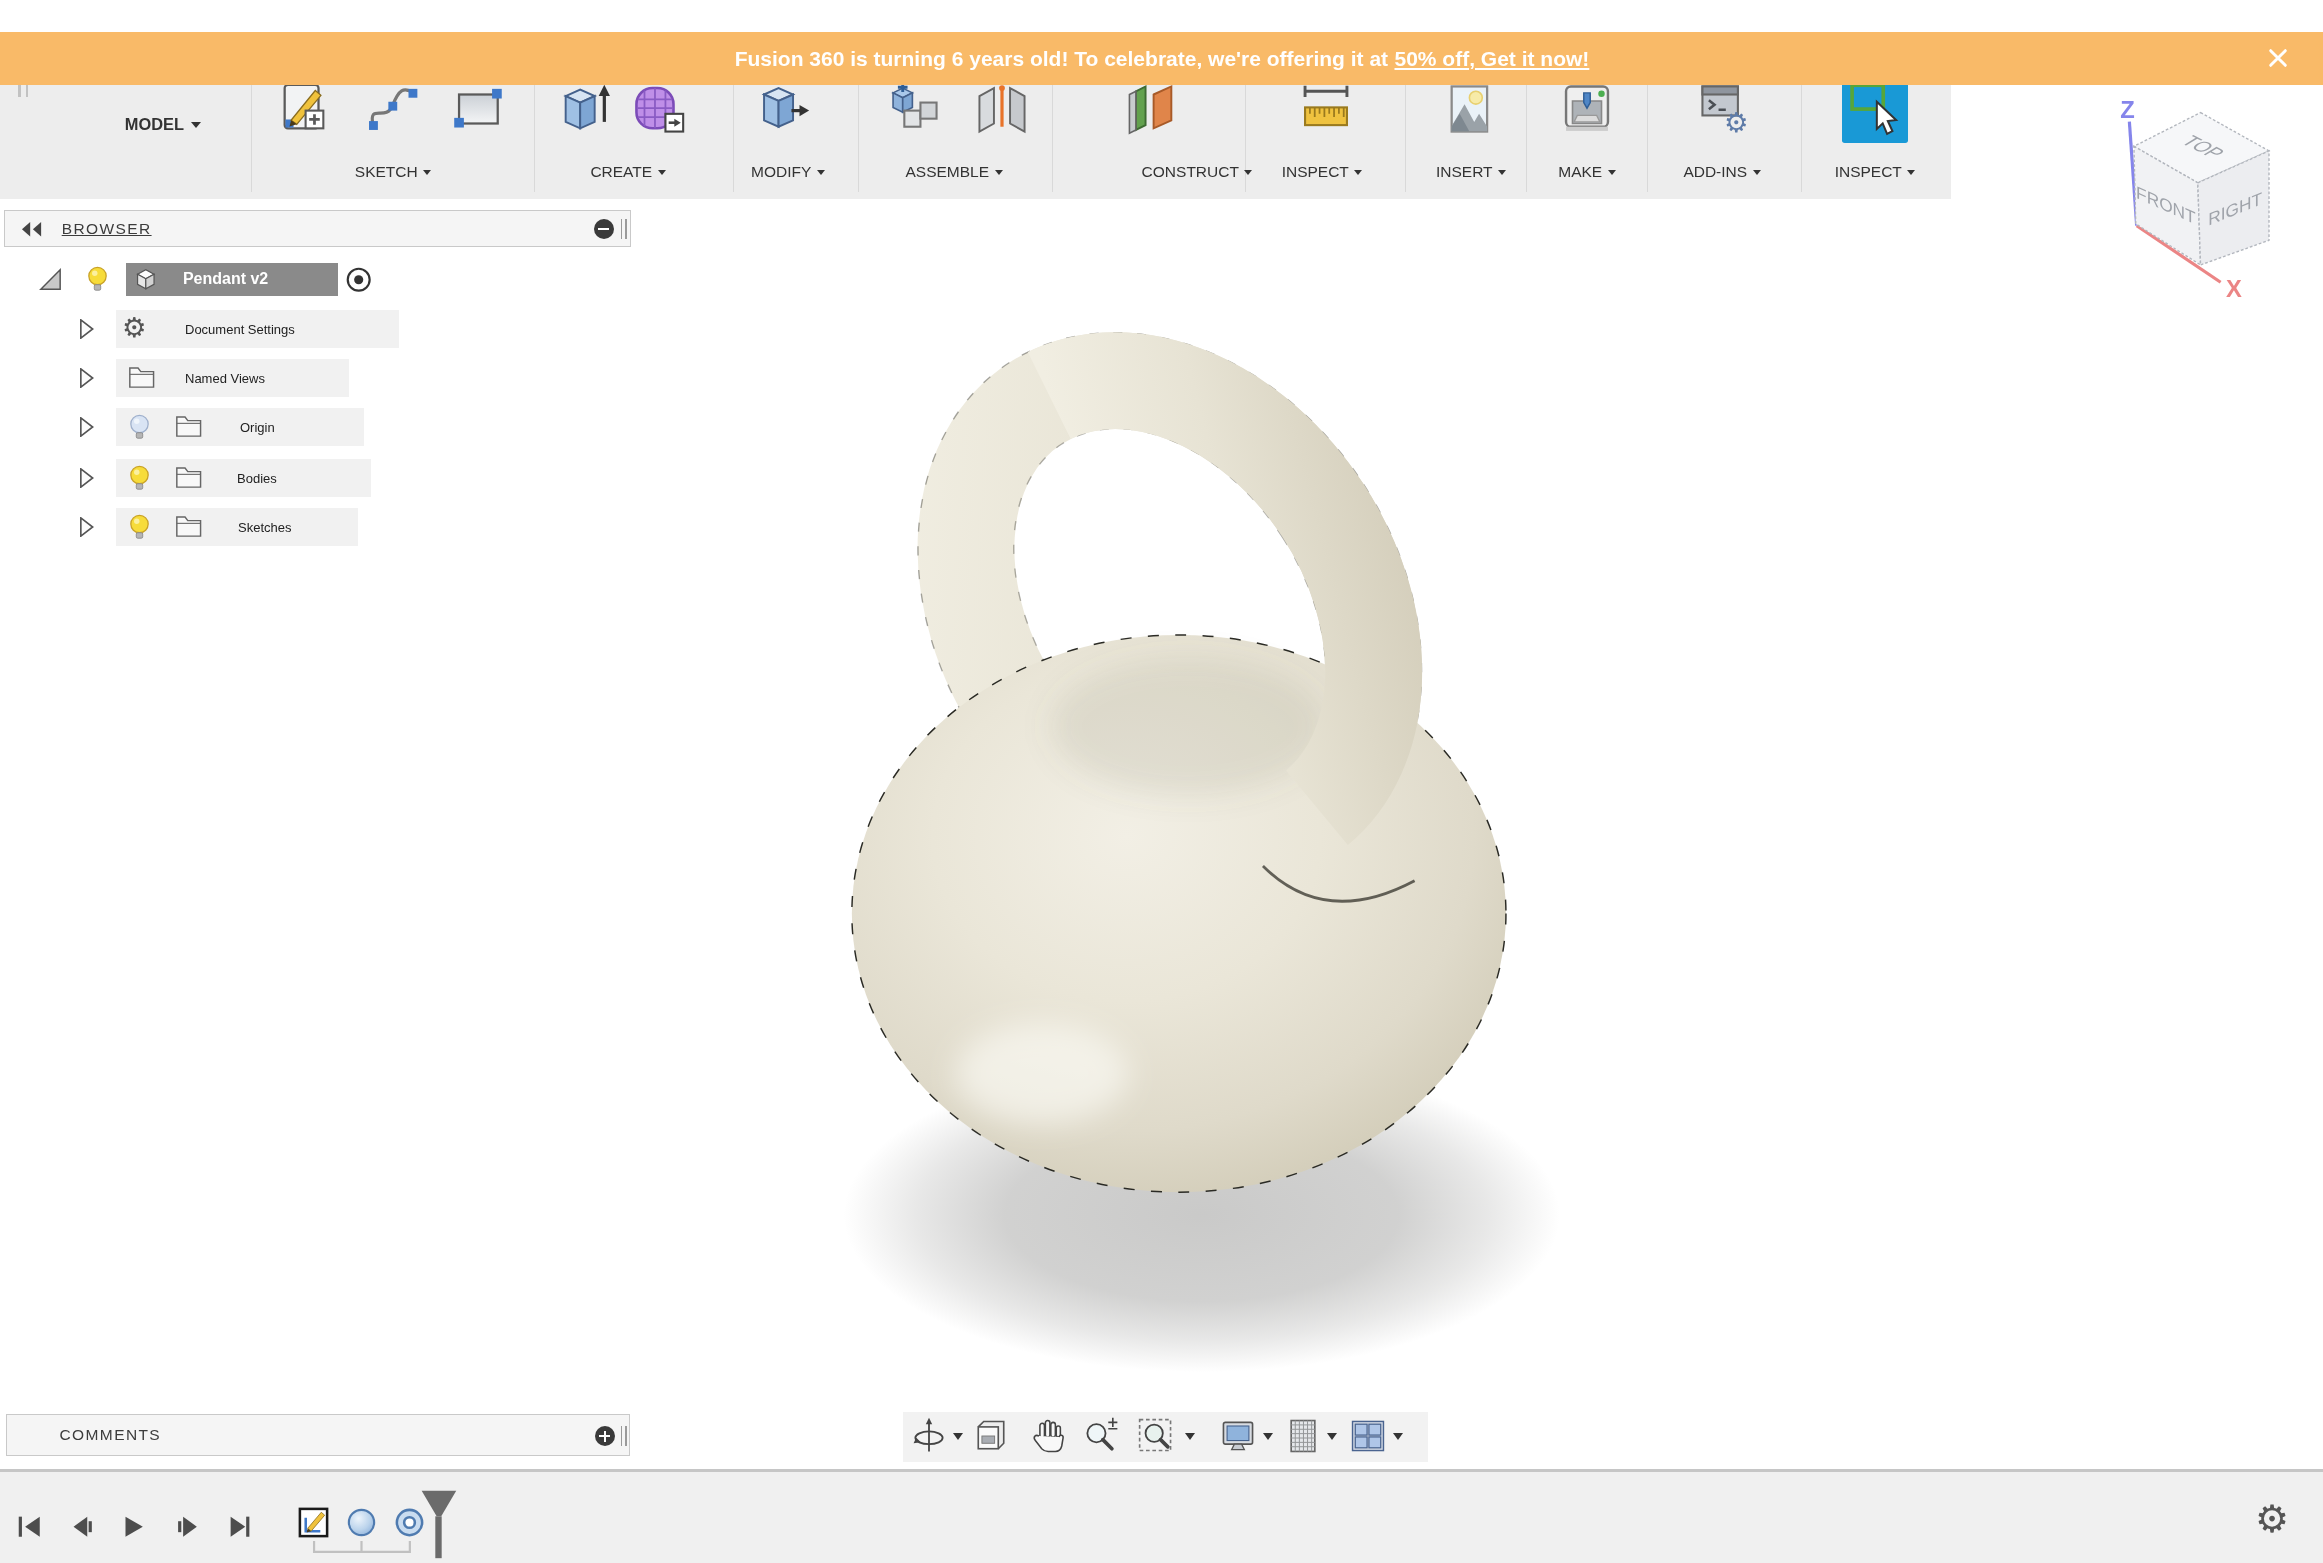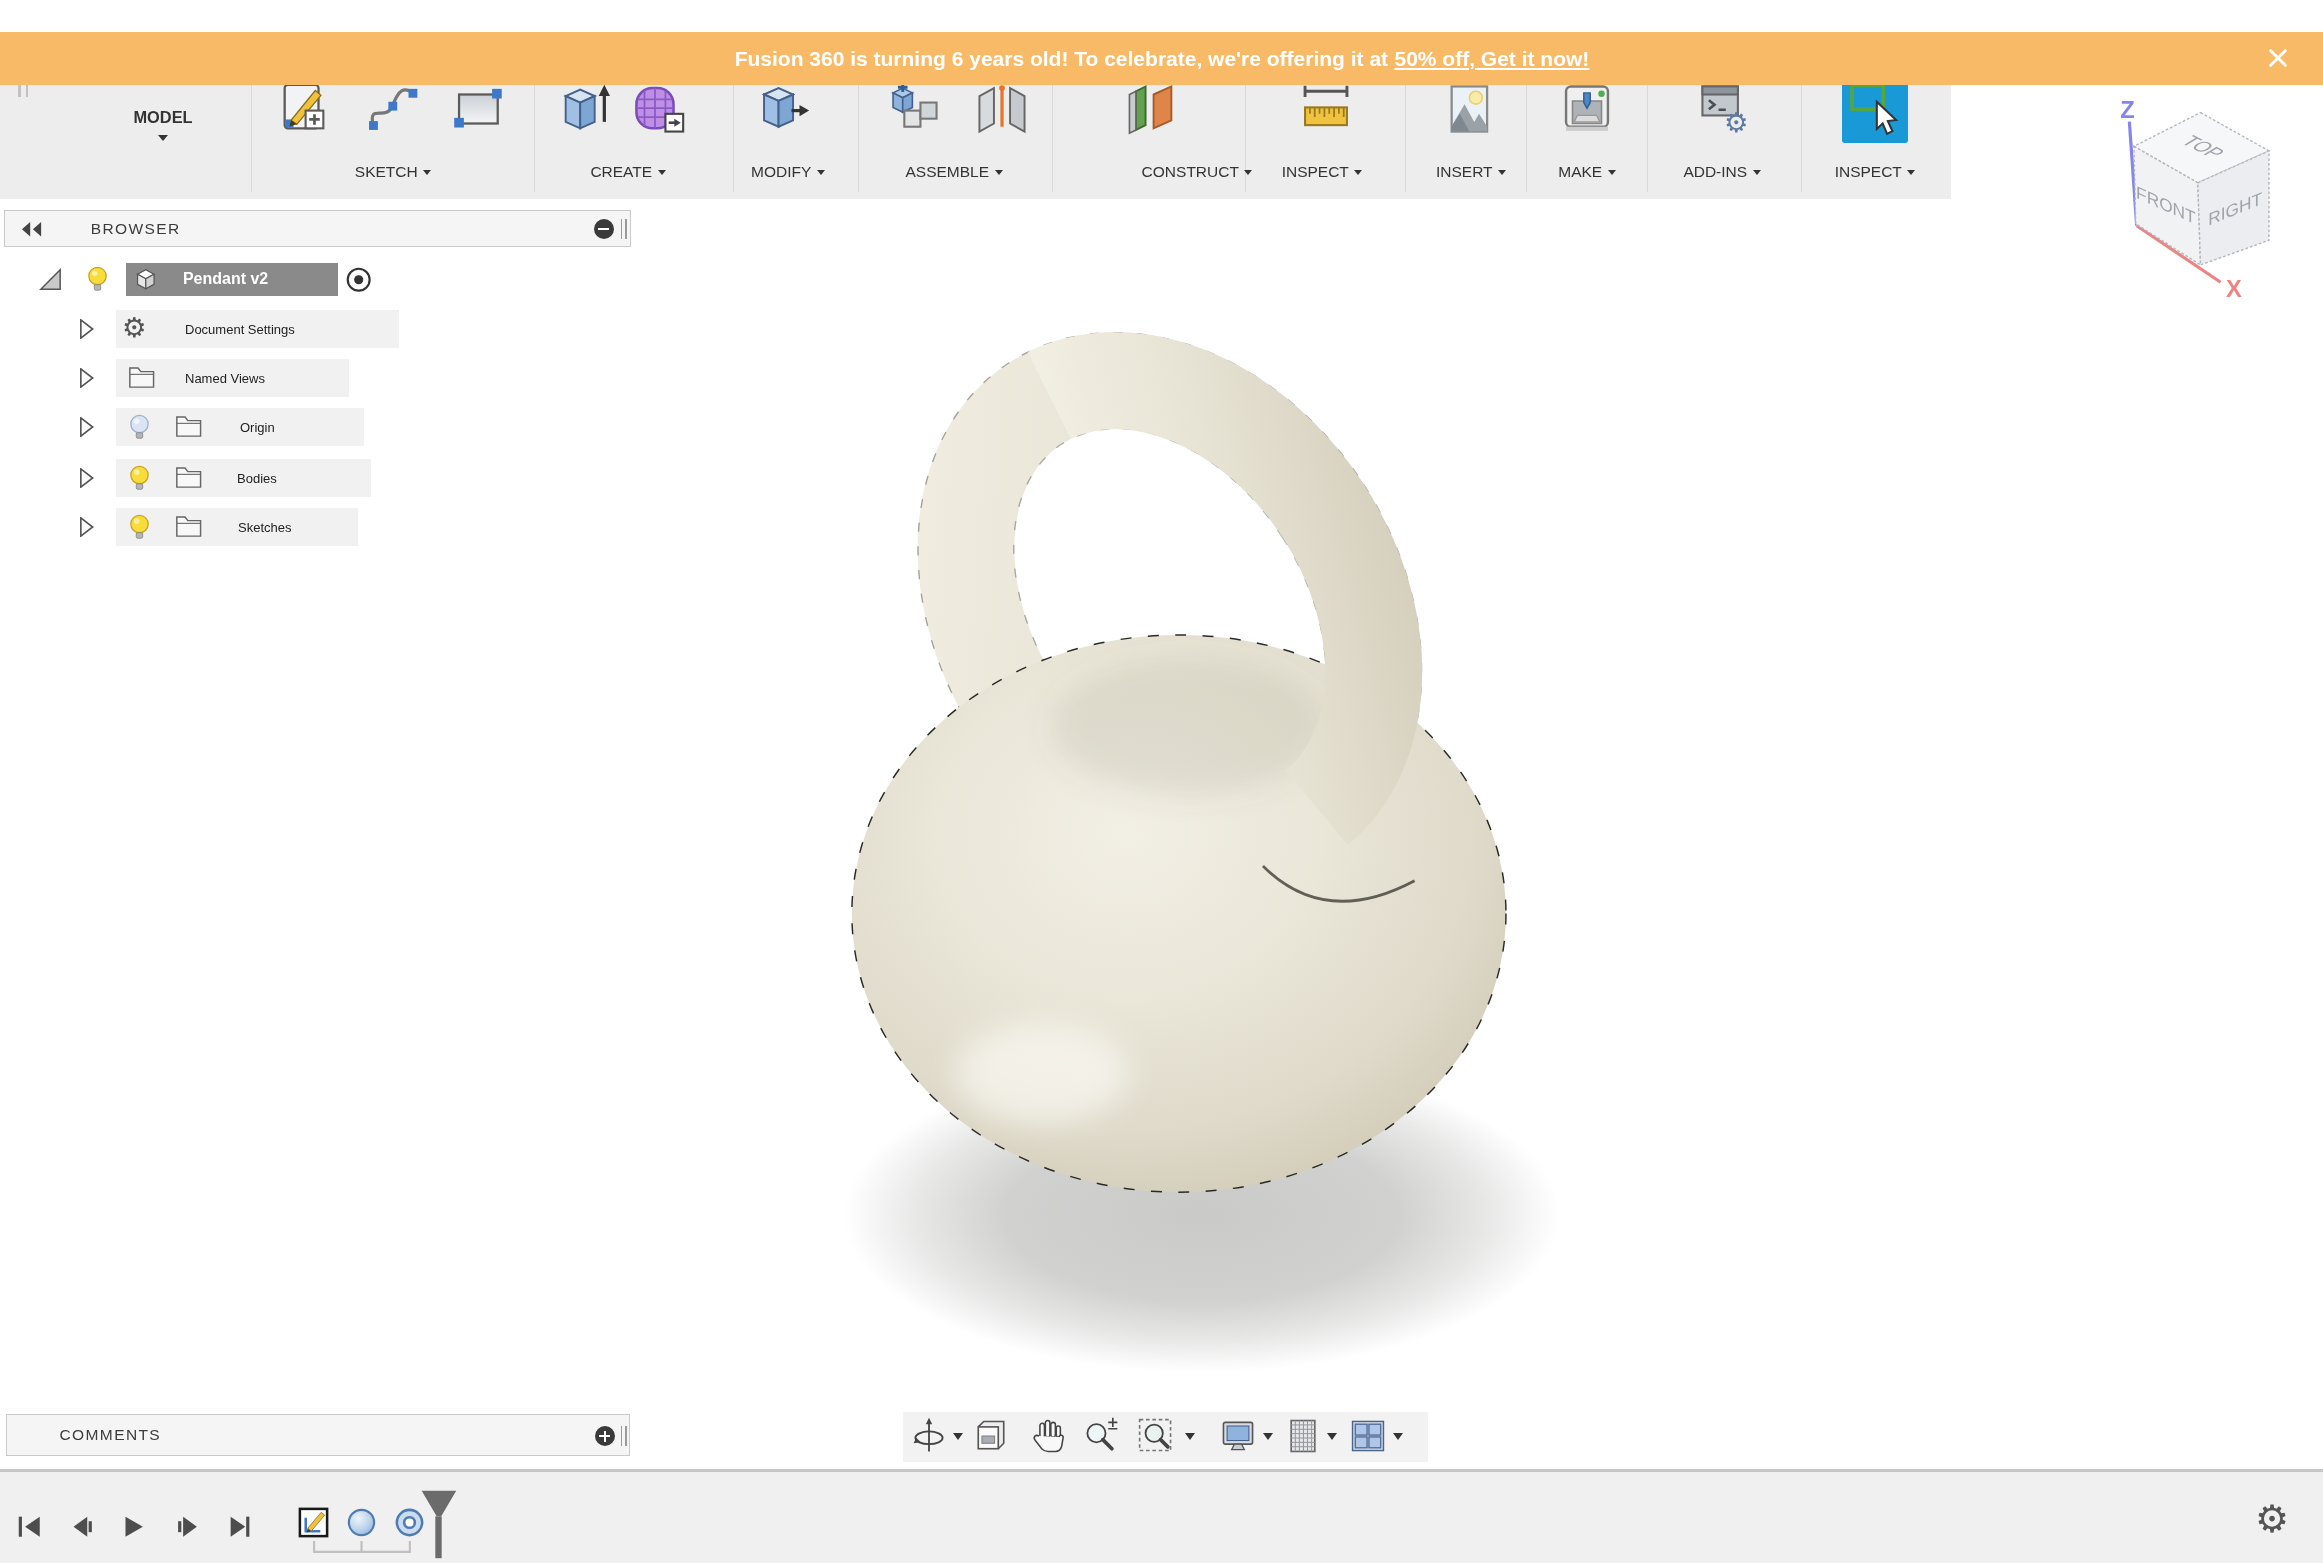--- a/index.html
+++ b/index.html
@@ -123,21 +123,21 @@
     <span class="banner-text banner-link">50% off, Get it now!</span>
     <svg class="banner-close" viewBox="0 0 24 24">
       <path d="M4 4 L20 20 M20 4 L4 20" stroke="#fff" stroke-width="3.2" stroke-linecap="round"></path>
     </svg>
   </div>
 
   <div class="toolbar"></div>
   <div class="tb-grip" style="left:18.3px;"></div>
   <div class="tb-grip" style="left:25.6px;"></div>
 
-  <div class="workspace" style="z-index:9;flex-direction:column;">
+  <div class="workspace" style="z-index:9;">
     <span>MODEL</span>
     <i class="dd"></i>
   </div>
 
   <div class="tb-sep" style="left:251px;z-index:9;"></div>
   <div class="tb-sep" style="left:534px;z-index:9;"></div>
   <div class="tb-sep" style="left:733px;z-index:9;"></div>
   <div class="tb-sep" style="left:858px;z-index:9;"></div>
   <div class="tb-sep" style="left:1052px;z-index:9;"></div>
   <div class="tb-sep" style="left:1245px;z-index:9;"></div>
@@ -324,21 +324,21 @@
   <div class="tlabel" style="left:1802px;z-index:9;">
     <span>INSPECT</span>
       <i class="dd"></i>
     </div>
 
   <div class="panel-header" style="left:3.7px;top:210px;width:627px;height:37px;">
     <svg style="position:absolute;left:16.4px;top:11px;" width="22" height="14.6" viewBox="0 0 24 16">
       <polygon points="10,0 10,16 1,8" fill="#444"></polygon>
         <polygon points="22,0 22,16 13,8" fill="#444"></polygon>
     </svg>
-    <span class="ph-title" style="margin-left:86px;">BROWSER</span>
+    <span class="ph-title" style="margin-left:57px;text-decoration:underline;">BROWSER</span>
     <div class="circle-btn" style="left:589px;top:8.2px;">
       <div style="position:absolute;left:4.6px;top:9.1px;width:11px;height:2.2px;background:#fff;"></div>
     </div>
     <div class="grip-v" style="left:616px;top:8.2px;">
       <i style="left:0;"></i>
         <i style="left:4.6px;"></i>
     </div>
   </div>
 
   <div class="brow" style="left:0;top:260px;width:630px;">

